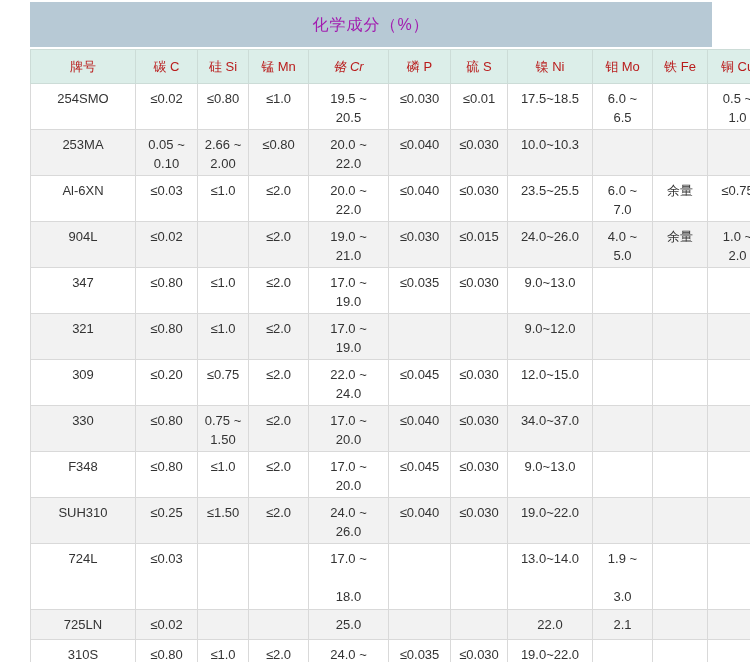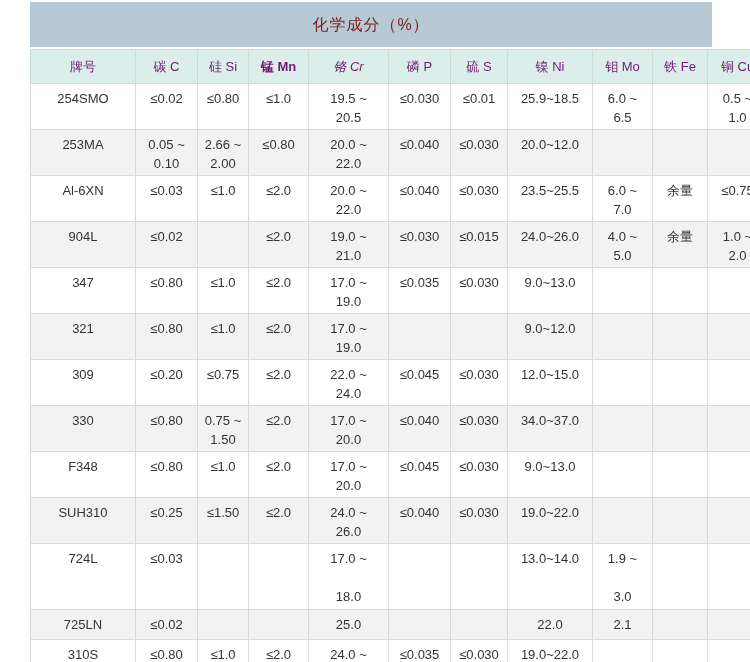--- a/index.html
+++ b/index.html
@@ -16,37 +16,37 @@
     margin: 2px 0 0 30px;
     width: 682px;
   }
   .title-bar {
     height: 45px;
     line-height: 45px;
     background: #b7c9d5;
     text-align: center;
     font-size: 16px;
     letter-spacing: 1px;
-    color: #7f1d1d;
+    color: #a21caf;
     margin-bottom: 2px;
   }
   table.comp {
     border-collapse: collapse;
     table-layout: fixed;
     width: 682px;
     font-size: 13px;
   }
   table.comp th {
     background: #dceee9;
     border: 1px solid #ccdcd7;
     height: 33px;
     font-weight: normal;
     text-align: center;
     padding: 0 2px;
-    color: #701a75;
+    color: #b91c1c;
   }
   table.comp td {
     border: 1px solid #d9d9d9;
     text-align: center;
     vertical-align: top;
     padding: 5px 2px 2px 2px;
     line-height: 19px;
     white-space: pre-line;
     overflow: hidden;
   }
@@ -59,59 +59,59 @@
 <body>
 
 <div class="wrap">
   <div class="title-bar">化学成分（%）</div>
   <table class="comp">
     <thead>
       <tr>
           <th style="width: 100px;">牌号</th>
           <th style="width: 57px;">碳 C</th>
           <th style="width: 46px;">硅 Si</th>
-          <th style="width: 55px; font-weight: bold;">锰 Mn</th>
+          <th style="width: 55px;">锰 Mn</th>
           <th style="width: 75px; font-style: italic;">铬 Cr</th>
           <th style="width: 57px;">磷 P</th>
           <th style="width: 52px;">硫 S</th>
           <th style="width: 80px; text-align: center;">镍 Ni</th>
           <th style="width: 55px;">钼 Mo</th>
           <th style="width: 50px;">铁 Fe</th>
           <th style="width: 55px;">铜 Cu</th>
         </tr>
     </thead>
     <tbody>
         <tr>
           <td>254SMO</td>
           <td>≤0.02</td>
           <td>≤0.80</td>
           <td>≤1.0</td>
           <td>19.5 ~
 20.5</td>
           <td>≤0.030</td>
           <td>≤0.01</td>
-          <td>25.9~18.5</td>
+          <td>17.5~18.5</td>
           <td>6.0 ~
 6.5</td>
           <td></td>
           <td>0.5 ~
 1.0</td>
         </tr>
         <tr>
           <td>253MA</td>
           <td>0.05 ~
 0.10</td>
           <td>2.66 ~
 2.00</td>
           <td>≤0.80</td>
           <td>20.0 ~
 22.0</td>
           <td>≤0.040</td>
           <td>≤0.030</td>
-          <td>20.0~12.0</td>
+          <td>10.0~10.3</td>
           <td></td>
           <td></td>
           <td></td>
         </tr>
         <tr>
           <td>Al-6XN</td>
           <td>≤0.03</td>
           <td>≤1.0</td>
           <td>≤2.0</td>
           <td>20.0 ~

